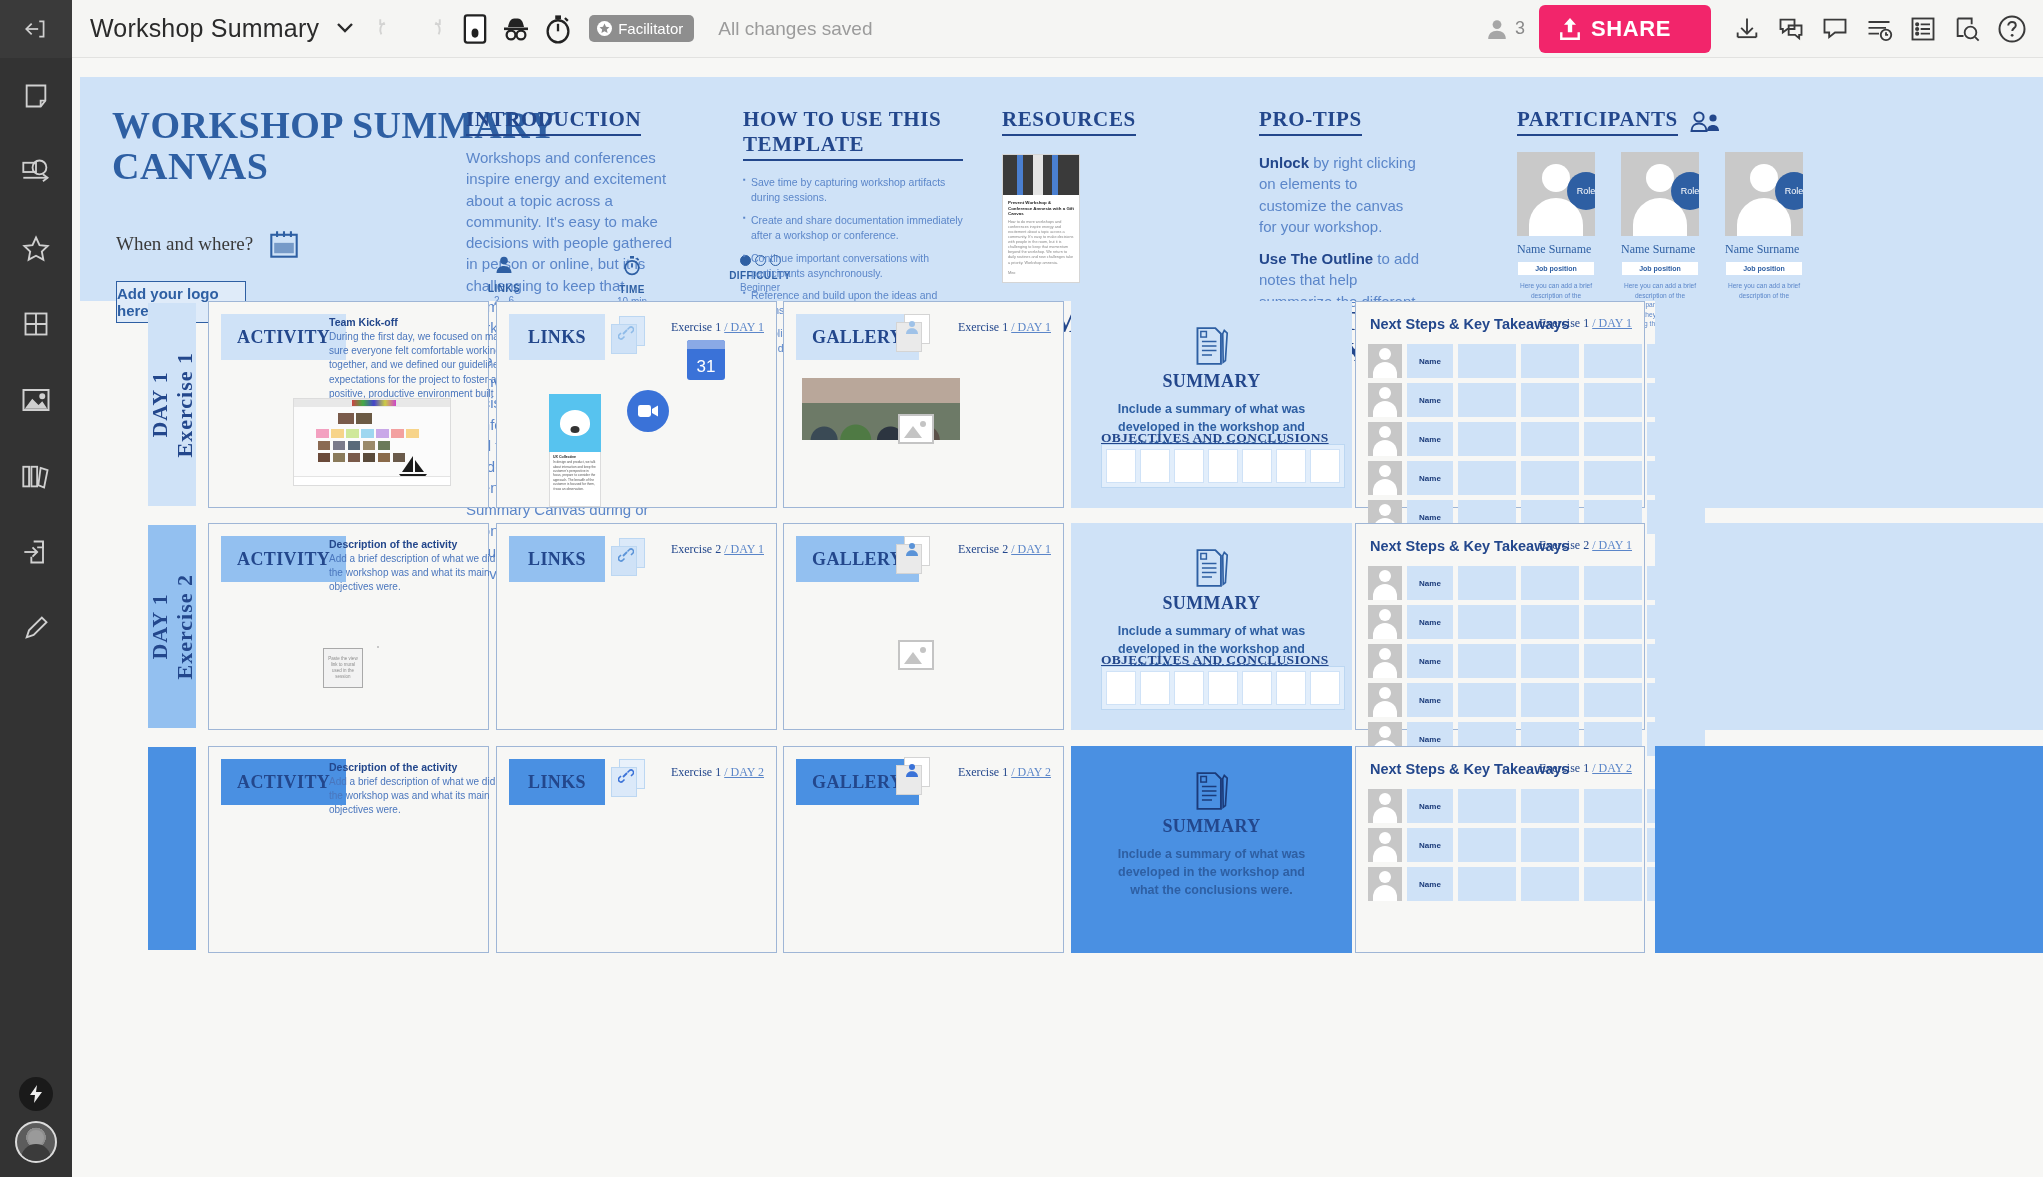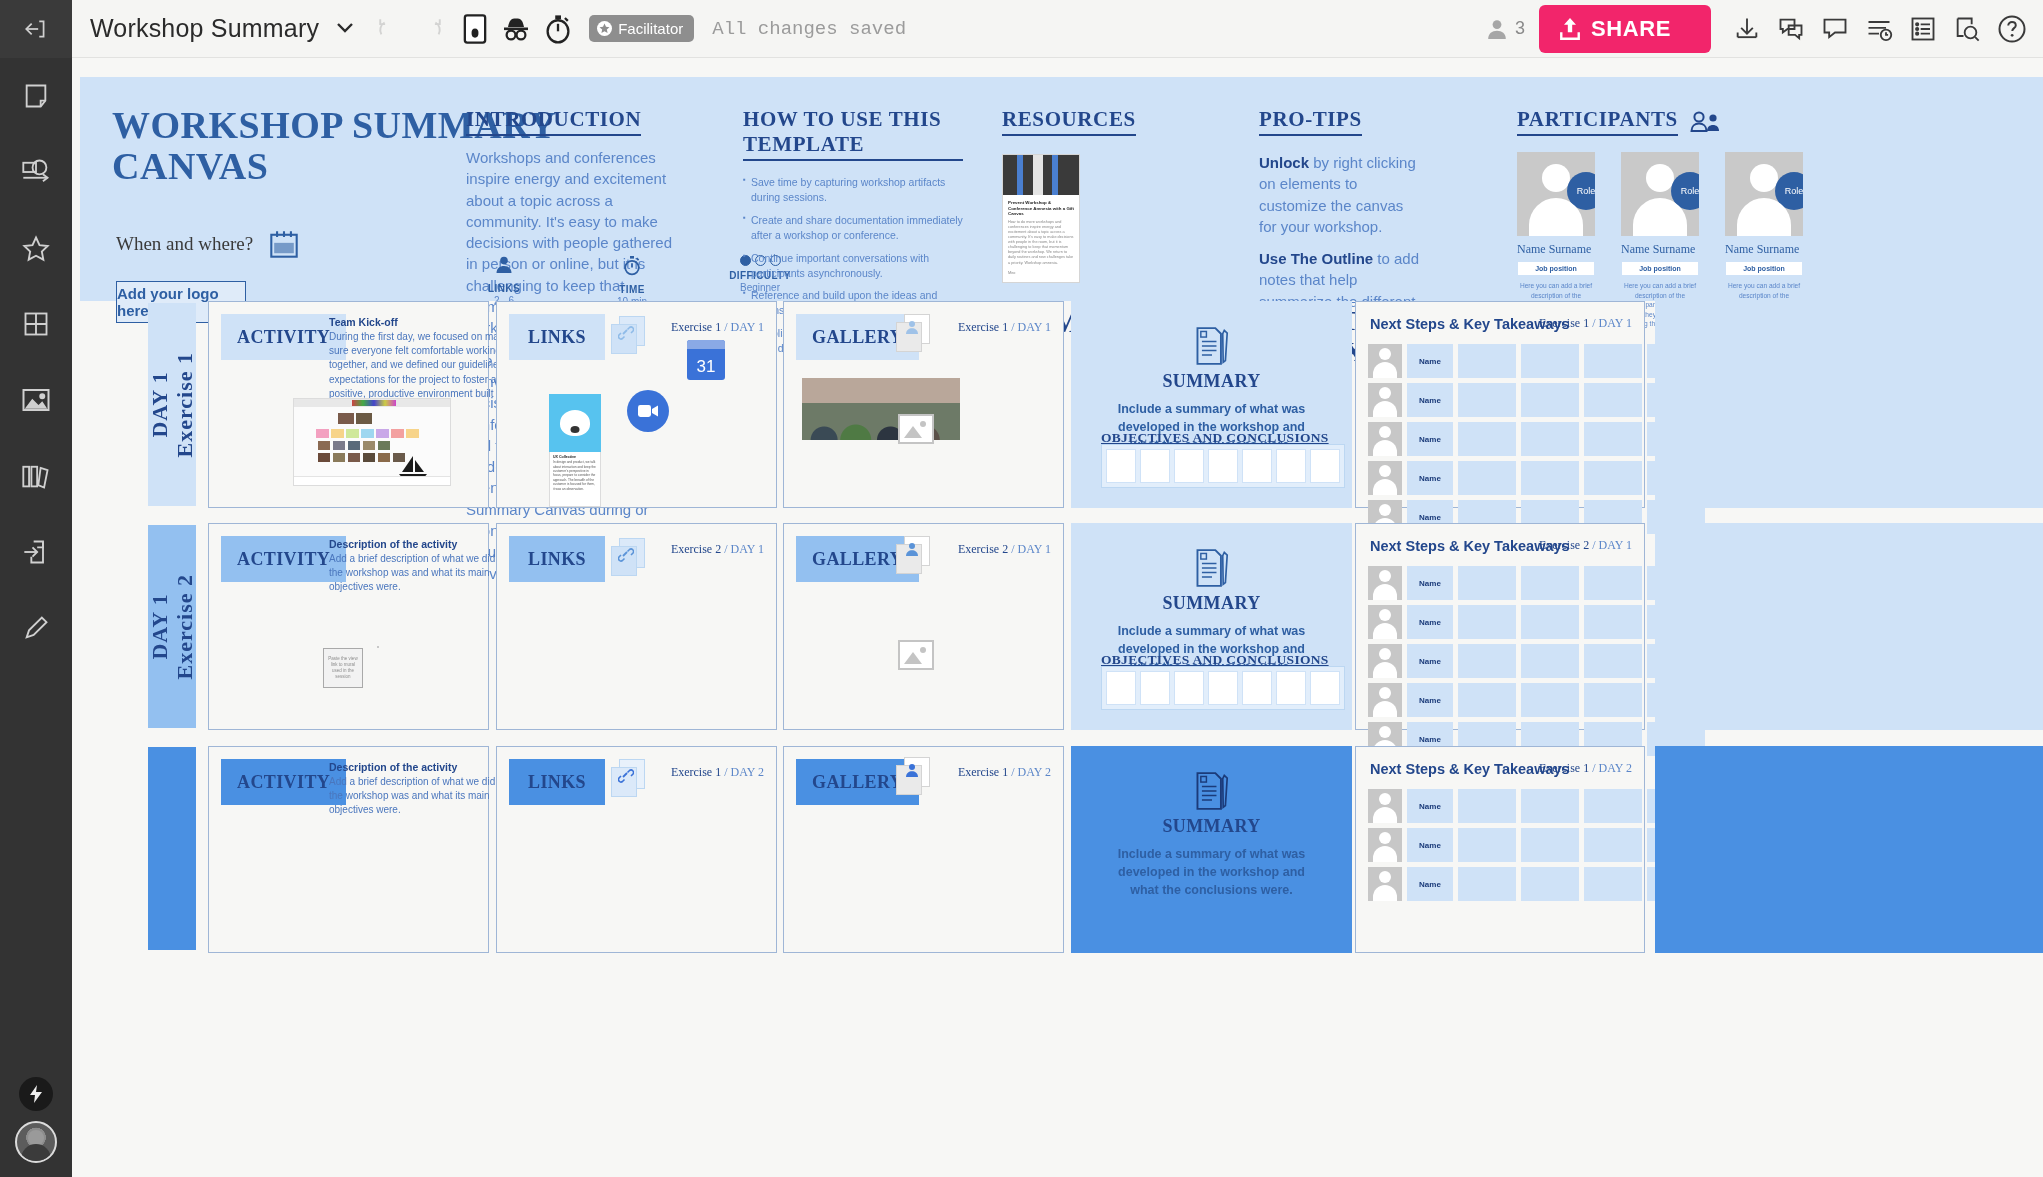--- a/index.html
+++ b/index.html
@@ -60,21 +60,21 @@
   }
   .caret { margin-left: 16px; cursor: pointer; }
   .tb-ico { margin-left: 14px; display:flex; align-items:center; justify-content:center; cursor:pointer; }
   .tb-ico svg { display:block; }
   .undo { opacity: .32; }
   .facilitator {
     margin-left: 18px; background: #8e8e8e; color: #fff; border-radius: 5px;
     font-size: 15px; padding: 5px 11px 5px 8px; display: flex; align-items: center; gap: 6px;
     cursor: pointer; white-space: nowrap;
   }
-  .saved { margin-left: 18px; color: #9b9b9b; font-size: 19px; white-space: nowrap; font-family: Liberation Mono, monospace; }
+  .saved { margin-left: 24px; color: #9b9b9b; font-size: 19px; white-space: nowrap; }
   .spacer { flex: 1; }
   .people-count { display:flex; align-items:center; gap:7px; color:#8a8a8a; font-size:18px; margin-right: 14px;}
   .share-btn {
     background: #f2256b; color: #fff; border: 0; border-radius: 6px;
     font-size: 22px; font-weight: 600; letter-spacing: .6px;
     padding: 11px 40px 11px 20px; display: flex; align-items: center; gap: 10px;
     cursor: pointer;
   }
   .right-icons { display: flex; align-items: center; margin-left: 6px; }
   .right-icons .tb-ico { margin-left: 16px; }
@@ -186,21 +186,21 @@
     font-family: "Liberation Serif", serif; font-weight: 700; font-size: 18px; color: #23478c;
     letter-spacing: .4px;
   }
   .chip.l1 { background: #cfe2f7; }
   .chip.l2 { background: #93c0f0; }
   .chip.l3 { background: #4a90e2; }
   .ex-tag {
     position: absolute; right: 12px; top: 18px; font-family: "Liberation Serif", serif;
     font-size: 12px; color: #23478c; white-space: nowrap;
   }
-  .ex-tag .d { color: #5b86c9; }
+  .ex-tag .d { color: #5b86c9; text-decoration: underline; }
   .act-text { position: absolute; left: 120px; top: 14px; width: 200px; }
   .act-text .h { font-size: 10.5px; font-weight: 700; color: #23478c; }
   .act-text .b { font-size: 10px; line-height: 1.42; color: #4a76bd; margin-top: 2px; }
 
   .daytab {
     position: absolute; width: 48px; display: flex; align-items: center; justify-content: center;
   }
   .daytab span {
     writing-mode: vertical-rl; transform: rotate(180deg);
     font-family: "Liberation Serif", serif; font-weight: 700; font-size: 22px; color: #23478c;

